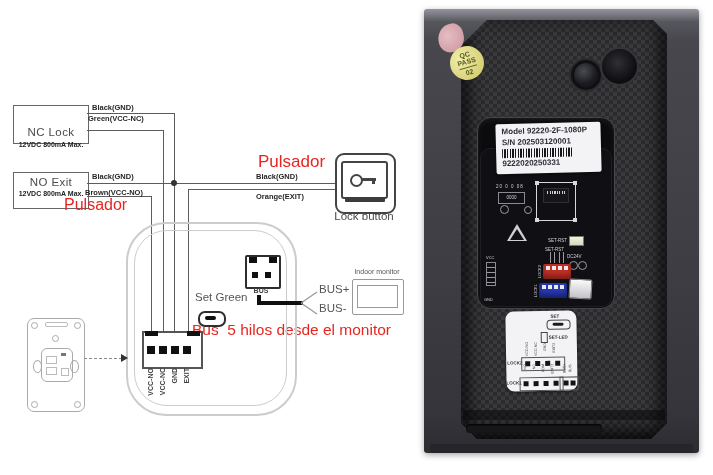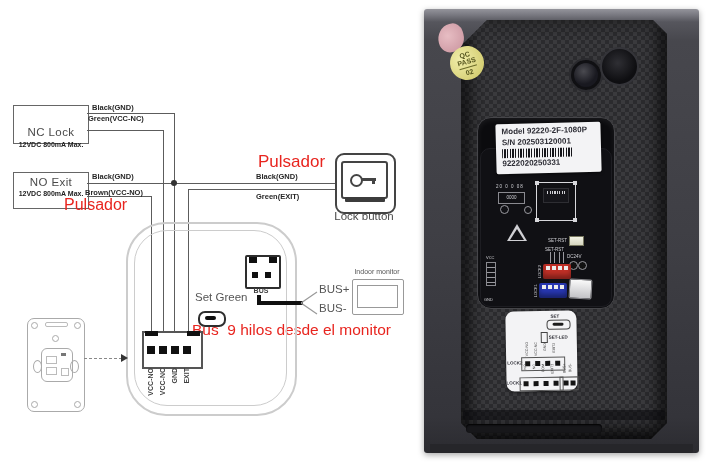--- a/index.html
+++ b/index.html
@@ -62,25 +62,25 @@
     <div class="wv" style="left:151px;top:196px;height:150px"></div>
     <div class="wh" style="left:188px;top:189px;width:148px"></div>
     <div class="wv" style="left:188px;top:189px;height:157px"></div>
     <div class="abs" style="left:171px;top:180px;width:6px;height:6px;border-radius:50%;background:#333"></div>
 
     <div class="wl" style="left:92px;top:103px">Black(GND)</div>
     <div class="wl" style="left:88px;top:114px">Green(VCC-NC)</div>
     <div class="wl" style="left:92px;top:172px">Black(GND)</div>
     <div class="wl" style="left:85px;top:188px">Brown(VCC-NO)</div>
     <div class="wl" style="left:256px;top:172px">Black(GND)</div>
-    <div class="wl" style="left:256px;top:192px">Green(EXIT)</div>
+    <div class="wl" style="left:256px;top:192px">Orange(EXIT)</div>
 
     <div class="red" style="left:258px;top:152px;font-size:17px">Pulsador</div>
     <div class="red" style="left:64px;top:196px;font-size:16px">Pulsador</div>
-    <div class="red" style="left:192px;top:321px;font-size:15.5px">Bus  9 hilos desde el monitor</div>
+    <div class="red" style="left:192px;top:321px;font-size:15.5px">Bus  5 hilos desde el monitor</div>
 
     <div class="abs" style="left:335px;top:153px;width:57px;height:57px;border:2px solid #444;border-radius:9px;background:#fff">
       <div class="abs" style="left:4px;top:6px;width:43px;height:34px;border:2px solid #444;border-radius:3px">
         <span class="abs" style="left:7px;top:11px;width:9px;height:9px;border:2px solid #444;border-radius:50%"></span>
         <span class="abs" style="left:18px;top:15px;width:15px;height:2.5px;background:#444"></span>
         <span class="abs" style="left:29px;top:15px;width:3px;height:6px;background:#444"></span>
       </div>
       <div class="abs" style="left:8px;top:42px;width:40px;height:5px;background:#3c3c3c;border-radius:1px"></div>
     </div>
     <div class="glbl" style="left:334px;top:210px;width:60px;text-align:center;font-size:11.5px;color:#4a4a4a">Lock button</div>

